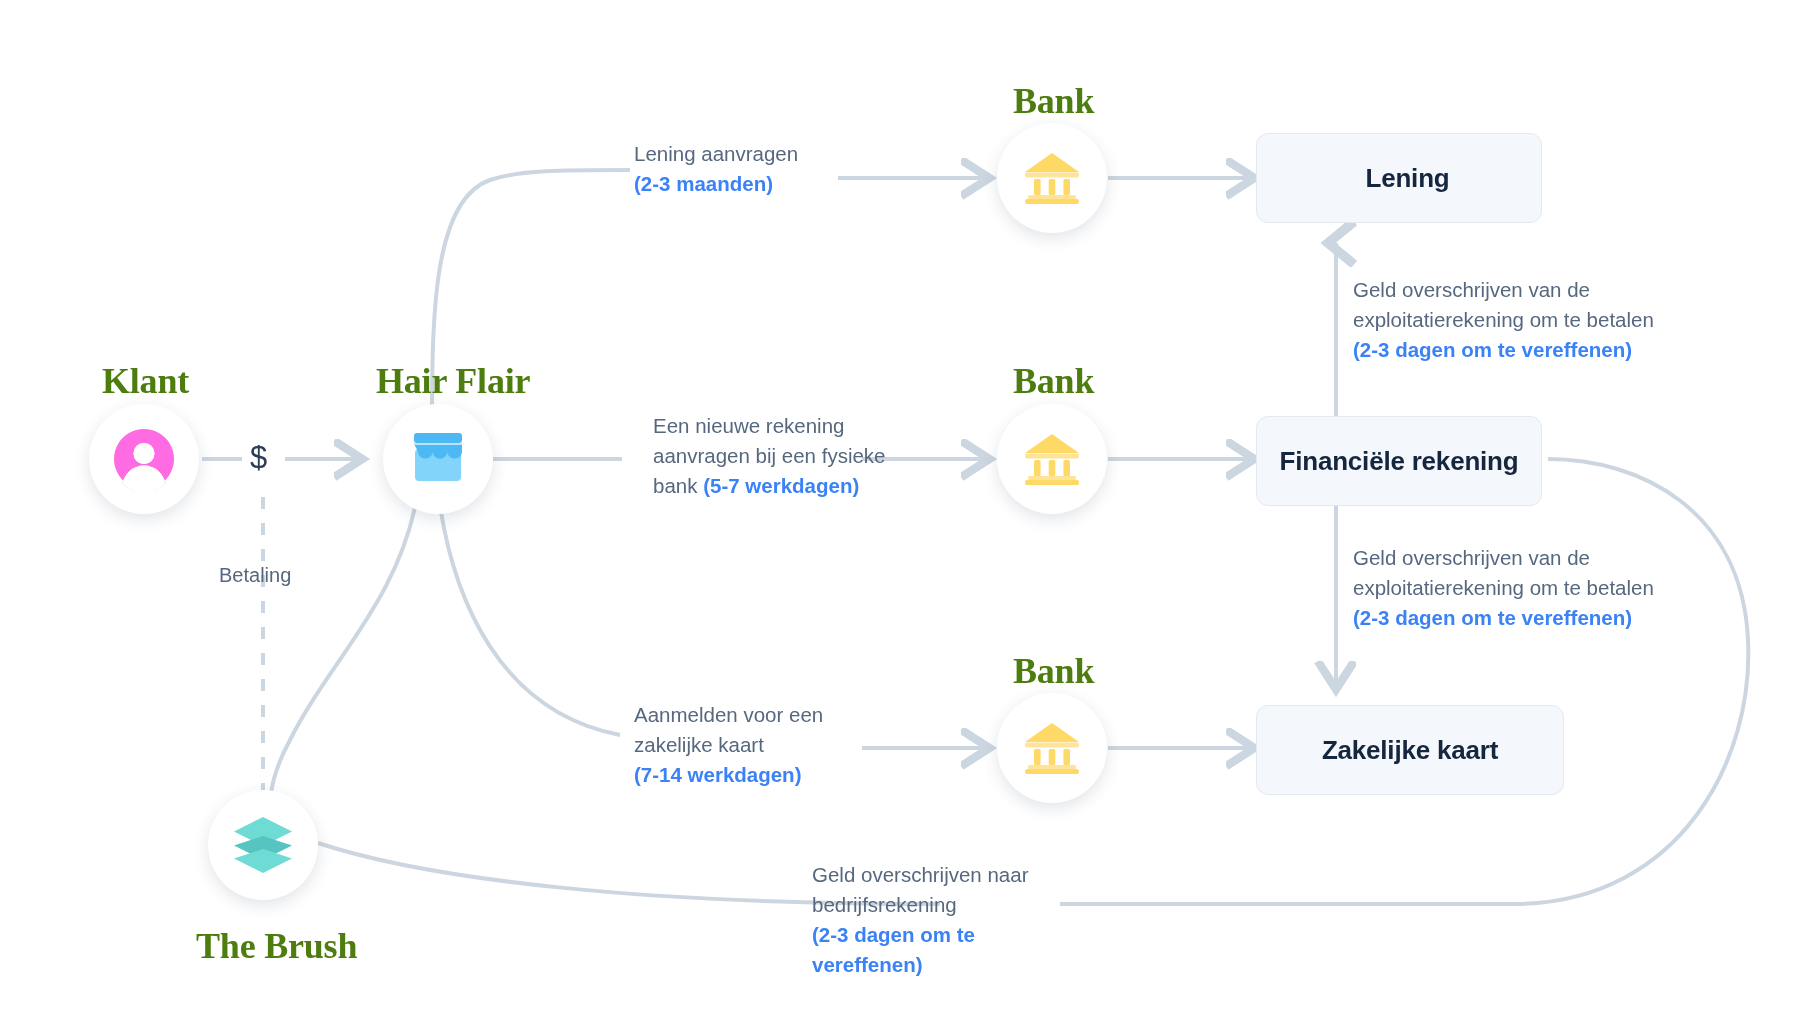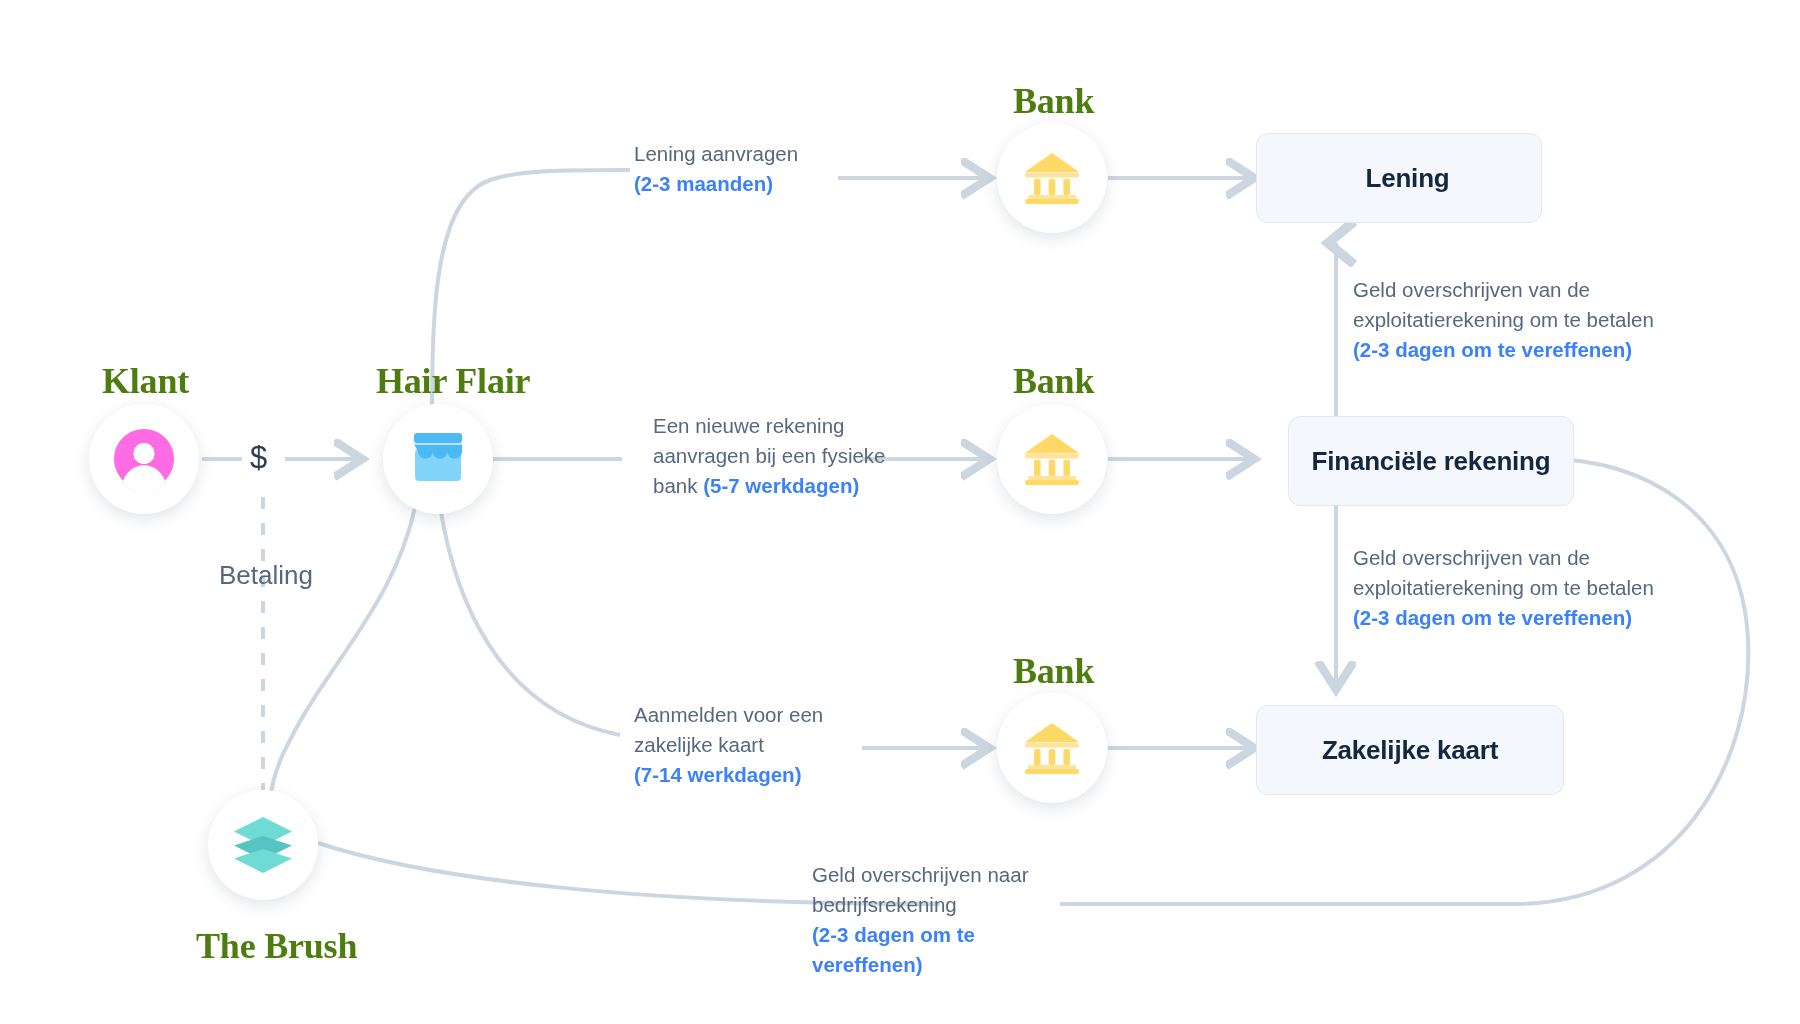--- a/index.html
+++ b/index.html
@@ -76,21 +76,21 @@
     line-height: 30px;
     color: #56687f;
     z-index: 6;
   }
   .edge-label b {
     color: #3b82f6;
     font-weight: bold;
   }
   .plain-label {
     position: absolute;
-    font-size: 26px;
+    font-size: 20px;
     line-height: 30px;
     color: #56687f;
     z-index: 6;
     white-space: nowrap;
   }
   .dollar {
     position: absolute;
     font-size: 31px;
     color: #2c3e56;
     z-index: 6;
@@ -220,21 +220,21 @@
       <rect x="40.4" y="28" width="6.6" height="16" rx="1.6" fill="#ffd966"></rect>
       <rect x="5" y="44" width="48" height="4.2" rx="1.6" fill="#ffe399"></rect>
       <rect x="2" y="48" width="54" height="5" rx="2" fill="#ffd966"></rect>
     </svg>
   </div>
 
   <div class="result-box" style="left:1256px; top:133px; width:286px; height:90px;padding-left:17px;">
     <span>Lening</span>
   </div>
 
-  <div class="result-box" style="left:1256px; top:416px; width:286px; height:90px;margin-left:32px;">
+  <div class="result-box" style="left:1256px; top:416px; width:286px; height:90px;">
     <span>Financiële rekening</span>
   </div>
 
   <div class="result-box" style="left:1256px; top:705px; width:308px; height:90px;">
     <span>Zakelijke kaart</span>
   </div>
 
   <div class="edge-label" style="left:634px; top:139px; width:220px;">
     <span>Lening aanvragen</span><br>
     <b>(2-3 maanden)</b>

